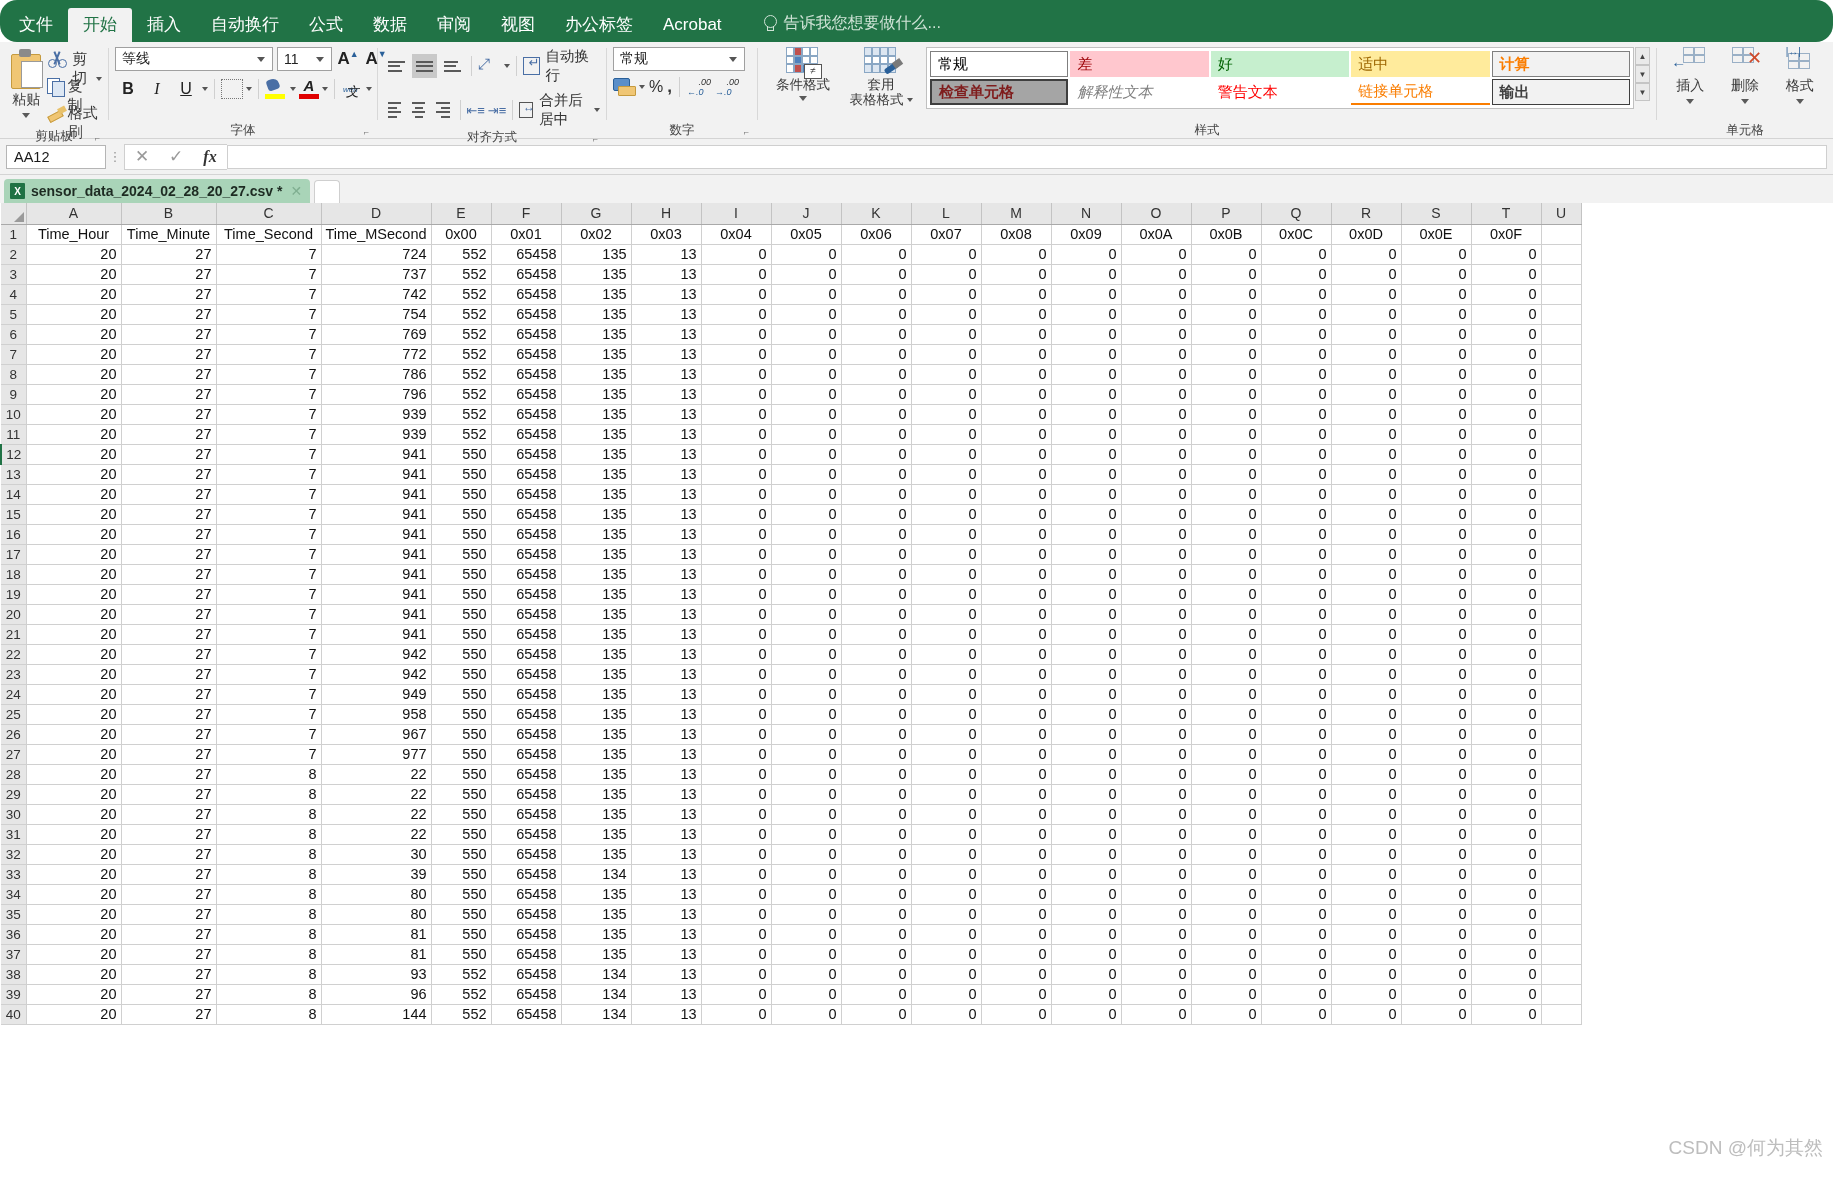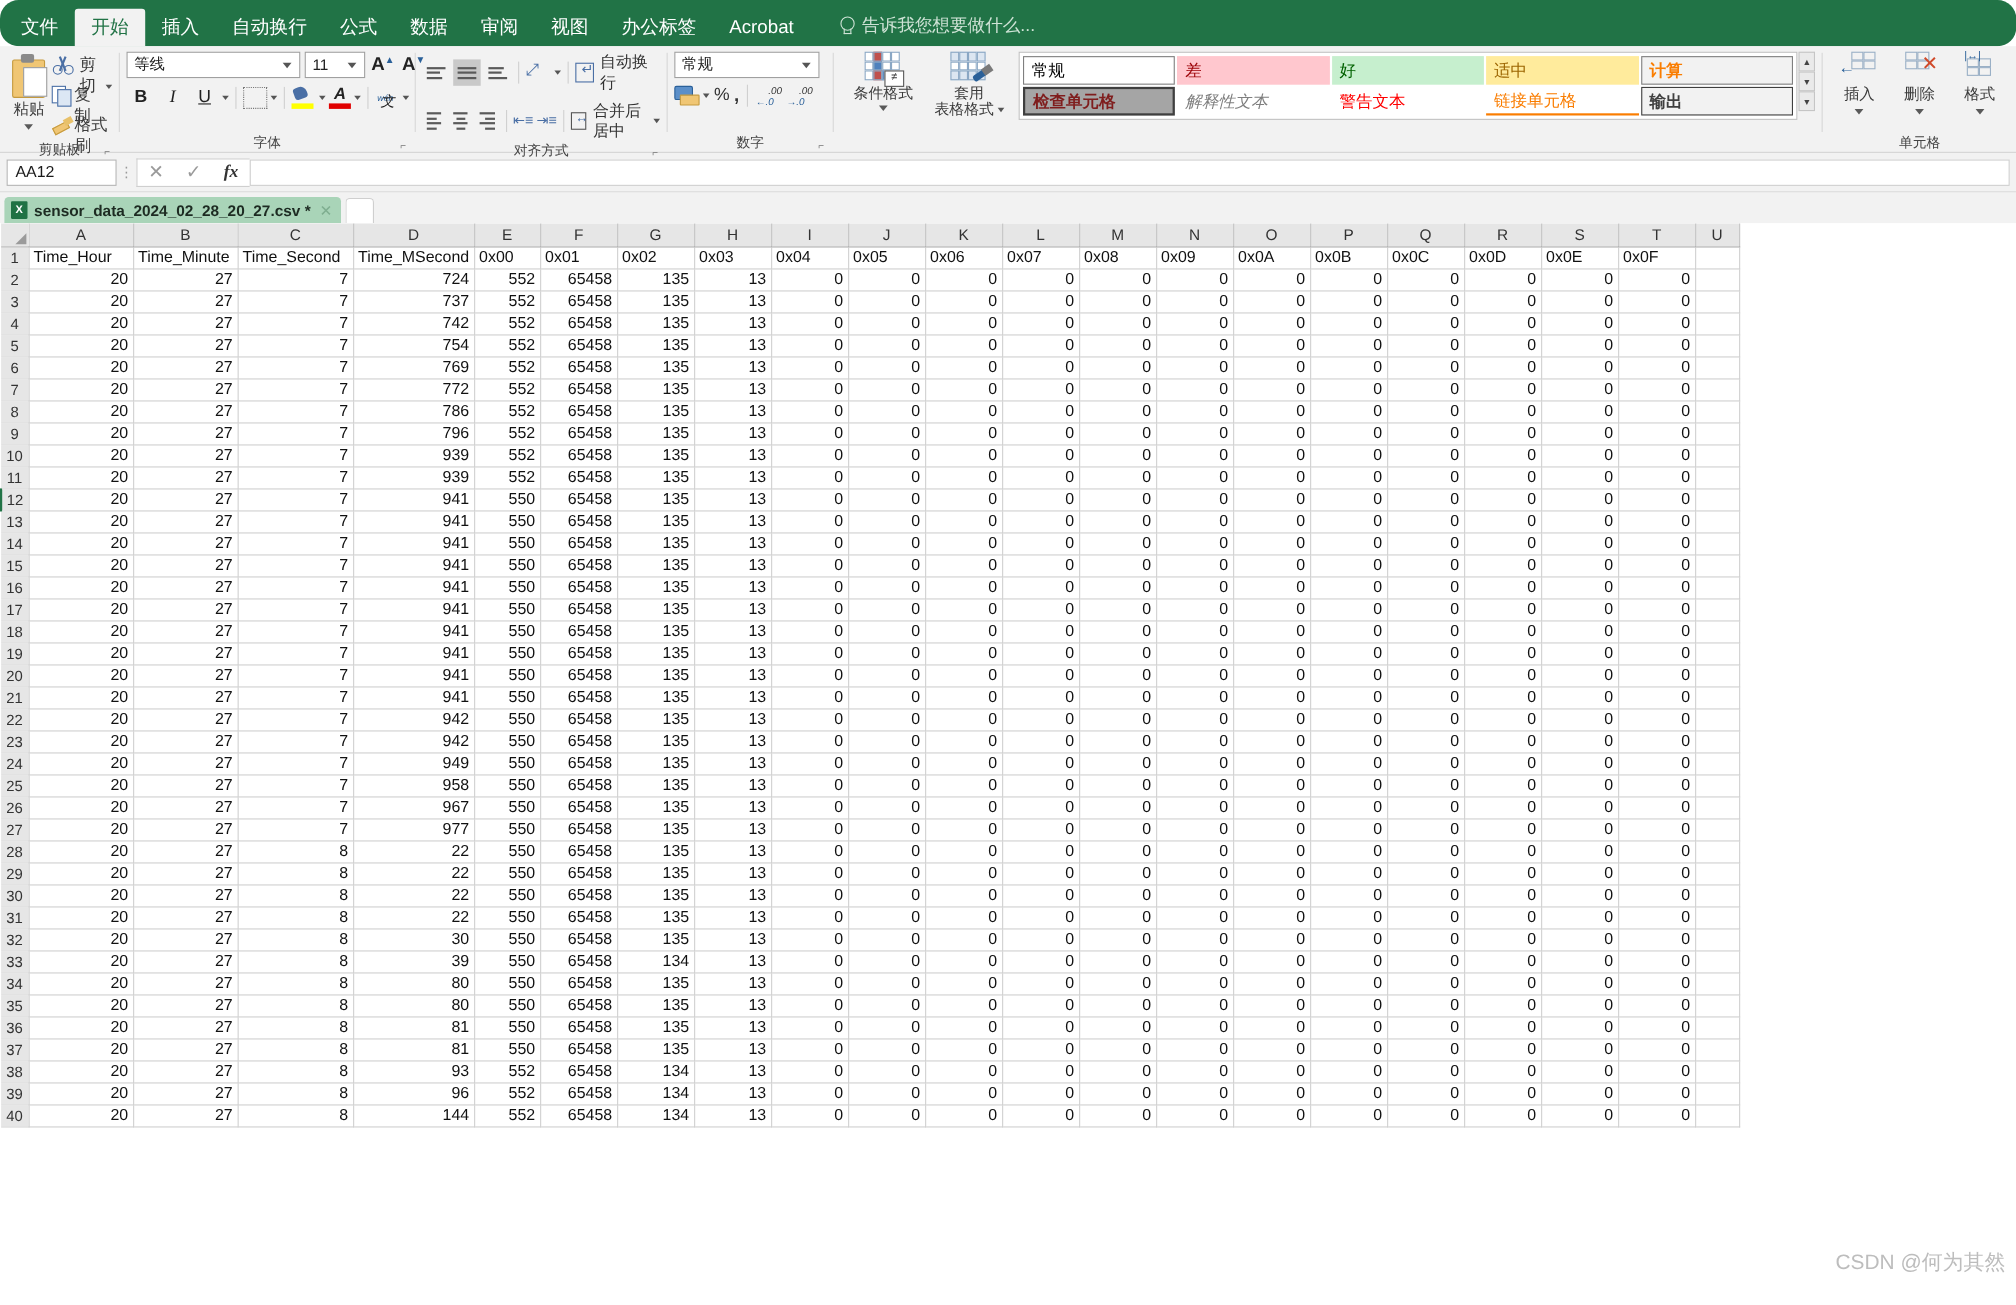--- a/index.html
+++ b/index.html
@@ -238,21 +238,21 @@
   th.corner::after {
     content:""; position:absolute; right:2px; bottom:2px;
     border-style:solid; border-width:0 0 10px 10px; border-color:transparent transparent #9a9a9a transparent;
   }
   td.rowhdr {
     background:#e6e6e6; color:#333; text-align:center; width:25px;
     border-right:1px solid #a9a9a9; font-size:13.5px;
   }
   td.rowhdr.cur { border-left:2px solid #217346; }
   td.num { text-align:right; }
-  td.txt { text-align:left; }
+  td.txt { text-align:center; }
 </style>
 </head>
 <body>
 
 <div class="app">
 
   <div class="tabstrip">
     <div class="tab">文件</div>
     <div class="tab active">开始</div>
     <div class="tab">插入</div>
@@ -516,20 +516,21 @@
           <div class="stylecell" style="background:#ffffff;color:#ff0000;">警告文本</div>
           <div class="stylecell" style="background:#ffffff;color:#fa7d00;border-bottom:2px solid #fa7d00;">链接单元格</div>
           <div class="stylecell" style="background:#f2f2f2;color:#3f3f3f;font-weight:700;border:1.5px solid #3f3f3f;">输出</div>
         </div>
         <div class="galscroll">
           <div>▲</div>
           <div>▼</div>
           <div>▼</div>
         </div>
       </div>
+      <div class="glabel">样式</div>
     </div>
     <div class="sep"></div>
 
     <div class="rgroup gcells">
       <div class="gbody">
         <div class="cellbtn">
           <div class="cellic">
             <div class="g" style="left:10px;top:0;">
                 <div></div>
                 <div></div>

